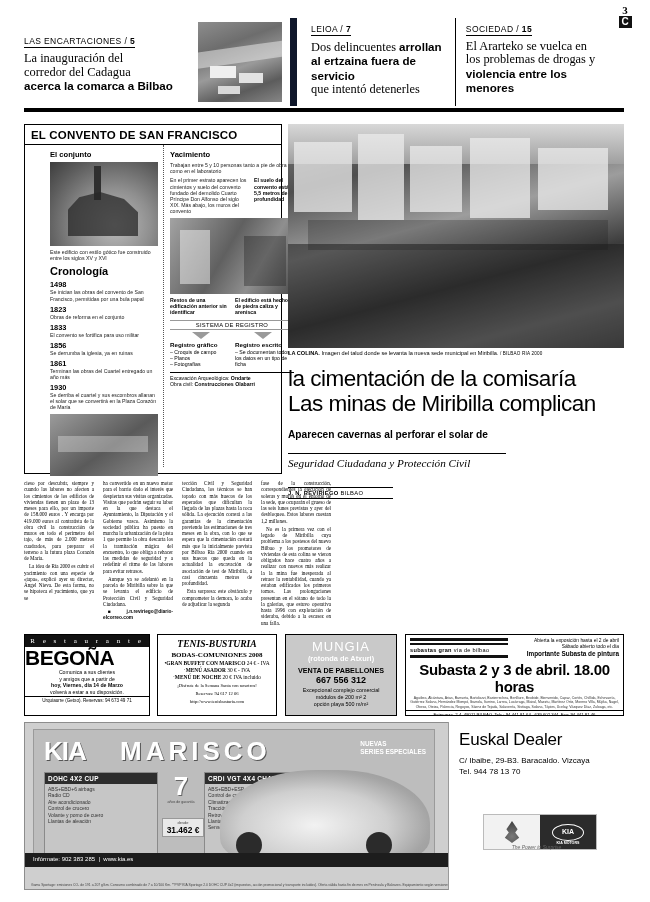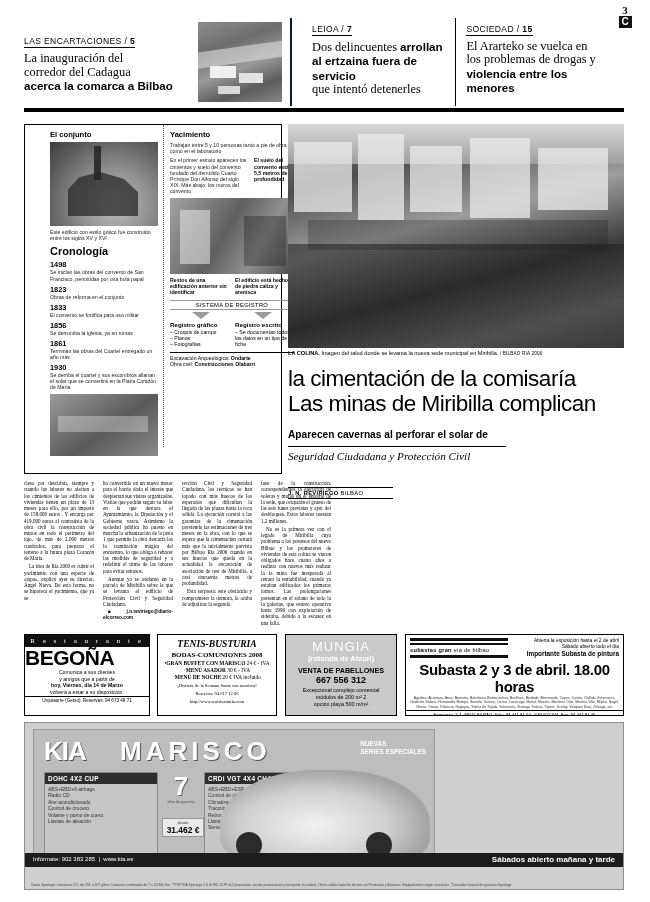--- a/index.html
+++ b/index.html
@@ -9,21 +9,21 @@
   
   .badge{position:absolute;right:12px;top:6px;text-align:center;width:26px;}
   .badge .num{font-size:11px;font-weight:bold;line-height:9px;font-family:"Liberation Serif",serif;}
   .badge .sec{font-size:10px;font-weight:bold;background:#111;color:#fff;display:block;width:13px;height:12px;line-height:12px;margin:1px auto 0;}
 
   
   .teasers{position:absolute;left:24px;top:18px;width:600px;height:88px;display:flex;}
   .teaser{position:relative;padding-right:8px;align-items:center;}
   .t1{width:258px;display:flex;}
   .t1 .txt{width:168px;}
-  .t2{width:152px;border-left:2px solid #0f172a;padding-left:20px;}
+  .t2{width:152px;border-left:7px solid #0f172a;padding-left:14px;}
   .t3{width:168px;border-left:1px solid #000;padding-left:10px;}
   .kicker{font-size:8.5px;letter-spacing:.4px;border-bottom:1px solid #000;display:inline-block;padding-bottom:1px;margin-bottom:4px;}
   .kicker b{font-weight:bold;}
   .theadline{font-family:"Liberation Serif",serif;font-size:12.4px;line-height:13.4px;}
   .theadline .b{font-family:"Liberation Sans",sans-serif;font-weight:bold;font-size:11.6px;}
   .teaserphoto{width:84px;height:80px;margin-left:6px;background:
      linear-gradient(160deg,#8d8d8d 0%,#6d6d6d 30%,#9a9a9a 55%,#5c5c5c 78%,#868686 100%);
      position:relative;overflow:hidden;}
   .teaserphoto:before{content:"";position:absolute;left:-10%;top:30%;width:130%;height:16px;background:rgba(230,230,230,.55);transform:rotate(-8deg);}
   .teaserphoto:after{content:"";position:absolute;left:12px;top:44px;width:26px;height:12px;background:#efefef;box-shadow:28px 6px 0 -1px #e2e2e2, 6px 18px 0 -2px #d8d8d8;}
@@ -69,21 +69,21 @@
   .mainphoto .sky{position:absolute;left:0;top:0;width:100%;height:40px;background:linear-gradient(#d8d8d8,#9f9f9f);}
   .mainphoto .bl{position:absolute;background:rgba(235,235,235,.75);}
   .mainphoto .dk{position:absolute;background:rgba(30,30,30,.55);}
   .caption{position:absolute;left:288px;top:350px;width:336px;font-size:5.6px;line-height:7px;}
   .caption b{font-weight:bold;}
   .caption .cr{font-size:4.6px;letter-spacing:.2px;}
 
   .headline{position:absolute;left:288px;top:366px;width:340px;font-family:"Liberation Sans",sans-serif;
      font-size:22.5px;line-height:25px;letter-spacing:-.5px;}
   .subhead{position:absolute;left:288px;top:428px;width:218px;font-family:"Liberation Serif",serif;font-size:11.2px;line-height:14px;}
-  .subhead .l1{font-family:"Liberation Sans",sans-serif;font-weight:bold;font-size:10.2px;display:block;padding-bottom:4px;border-bottom:1px solid #000;}
+  .subhead .l1{font-family:"Liberation Sans",sans-serif;font-weight:bold;font-size:10.2px;display:block;padding-bottom:11px;border-bottom:1px solid #000;}
   .subhead .l2{display:block;padding-top:2px;font-style:italic;}
   .byline{position:absolute;left:288px;top:487px;width:105px;font-size:5.8px;font-weight:bold;letter-spacing:.3px;border-top:1px solid #000;border-bottom:1px solid #000;padding:2px 0;}
   .byline span{font-weight:normal;}
 
   
   .cols{position:absolute;left:24px;top:480px;width:600px;height:140px;display:flex;gap:9px;}
   .col{width:70px;font-family:"Liberation Serif",serif;font-size:5.1px;line-height:6.25px;text-align:justify;}
   .col p{margin:0 0 2px;text-indent:5px;}
   .col p.first{text-indent:0;}
   .mail{font-size:4.8px;font-weight:bold;font-family:"Liberation Sans",sans-serif;}
@@ -205,20 +205,21 @@
       <div class="theadline">
         <span>El Ararteko se vuelca en</span><br>
         <span>los problemas de drogas y</span><br>
         <span class="b">violencia entre los menores</span>
       </div>
     </div>
   </div>
   <div class="topbar"></div>
 
   <div class="info">
+    <div class="info-title">EL CONVENTO DE SAN FRANCISCO</div>
     <div class="info-body">
 
       <div class="ig-left">
         <div class="ig-sub">El conjunto</div>
         <div class="drawing"></div>
         <div class="ig-p">Este edificio con estilo gótico fue construido entre los siglos XV y XVI</div>
         <div class="chron">Cronología</div>
 
         <div>
           <div class="cy">1498</div>
@@ -451,14 +452,31 @@
         <span>902 383 285</span>
         <span style="color:#fff;">&nbsp;|&nbsp;</span>
         <span>www.kia.es</span>
       </div>
       <div class="r">Sábados abierto mañana y tarde</div>
     </div>
 
     <div class="kia-legal">Gama Sportage: emisiones CO₂ de 191 a 207 g/km. Consumo combinado de 7 a 10/100 Km. **PVP KIA Sportage 2.0 DOHC CUP 4x2 (impuestos, acción promocional y transporte incluidos). Oferta válida hasta fin de mes en Península y Baleares. Equipamiento según versiones. *Consultar manual de garantía Sportage.</div>
   </div>
 
+  <div class="dealer">
+    <h2>Euskal Dealer</h2>
+    <p>
+      <span>C/ Ibaibe, 29-B3. Baracaldo. Vizcaya</span><br>
+      <span>Tel. 944 78 13 70</span>
+    </p>
+    <div class="dealer-logo">
+      <div class="dl-a">
+          <div class="dl-flame"></div>
+        </div>
+      <div class="dl-b">
+        <div class="dl-oval">KIA</div>
+        <div class="dl-kiam">KIA MOTORS</div>
+      </div>
+    </div>
+    <div class="dealer-tag">The Power to Surprise</div>
+  </div>
 
 </div>
 
 </body></html>

